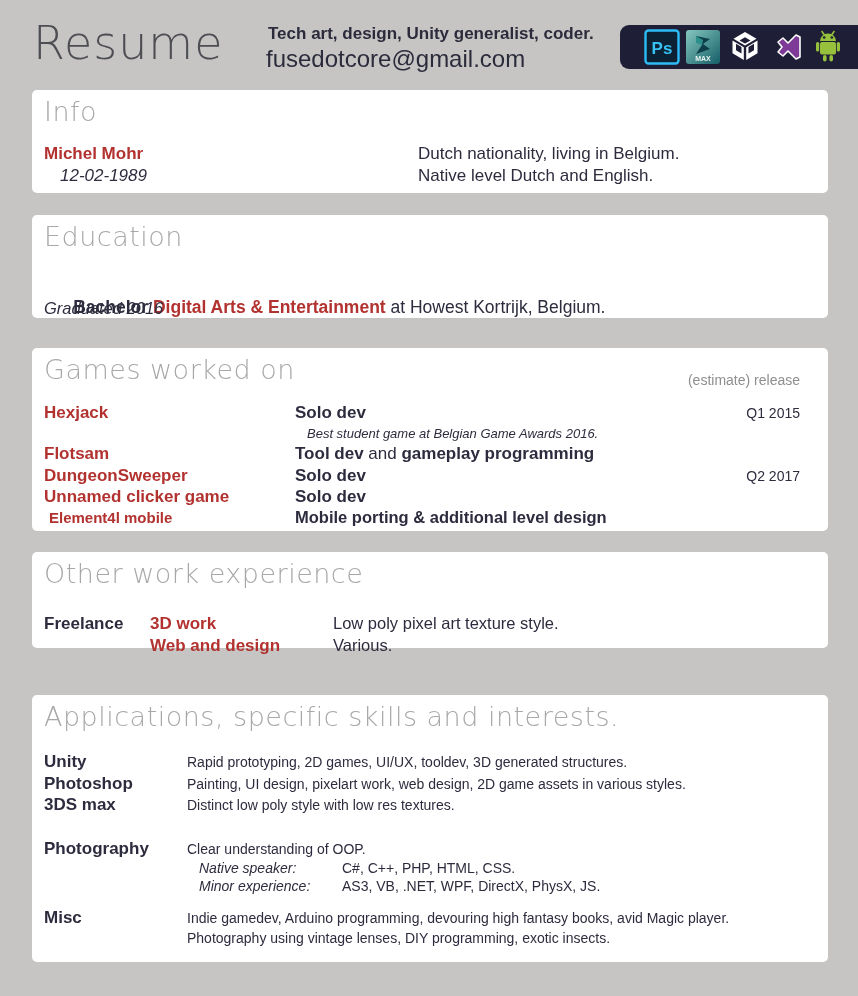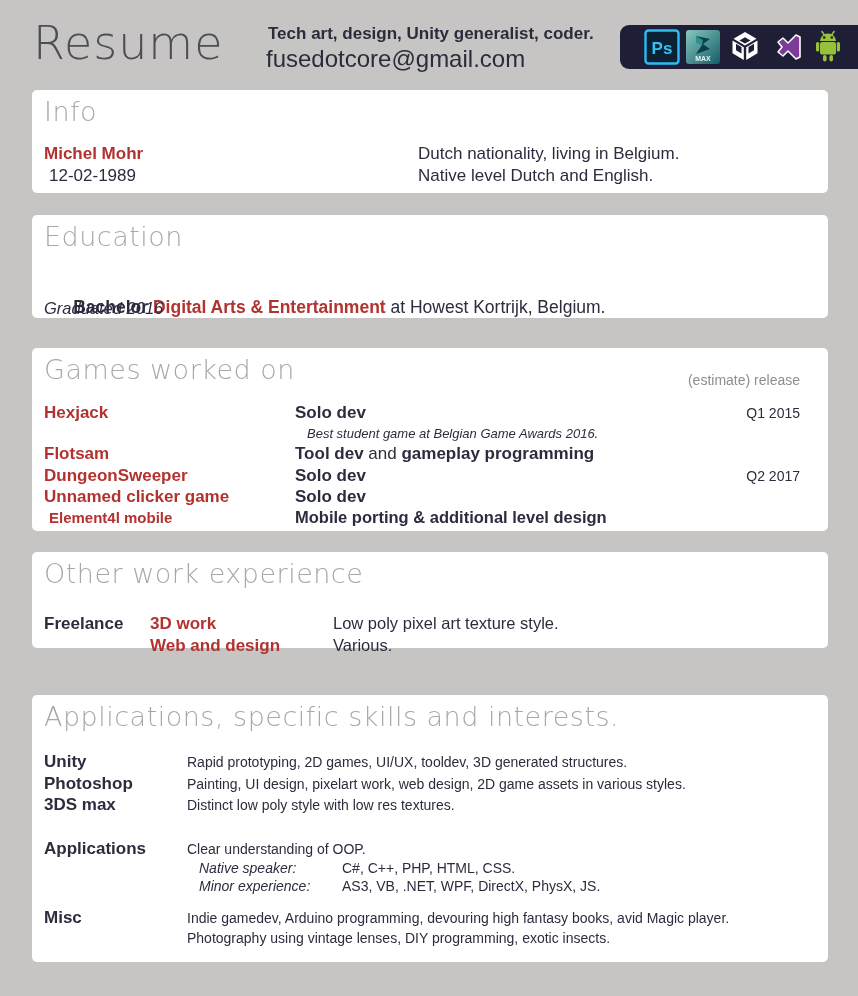--- a/index.html
+++ b/index.html
@@ -52,21 +52,21 @@
   #card-apps{top:695px;height:267px;}
 
   .red{color:#b23230;}
   .bold{font-weight:bold;}
   .it{font-style:italic;}
   .pre{white-space:pre-wrap;}
 
   
   .info-line{position:absolute;font-size:17px;line-height:17px;}
   #info-name{left:12px;top:55px;}
-  #info-birth{left:17px;top:77px;}
+  #info-birth{left:28px;top:77px;font-style:italic;}
   #info-nat{left:386px;top:55px;}
   #info-lang{left:386px;top:77px;}
 
   
   #edu-line1{position:absolute;left:12px;top:61px;font-size:17.5px;}
   #edu-line2{position:absolute;left:12px;top:84px;font-size:16.5px;}
 
   
   .rel-label{position:absolute;right:28px;top:24px;font-size:14px;color:#8e8e8e;}
   .g-row{position:absolute;left:12px;right:28px;display:flex;align-items:baseline;}
@@ -230,21 +230,21 @@
     <div class="a-row" id="a-row-ps">
       <span class="a-label">Photoshop</span>
       <span class="a-desc">Painting, UI design, pixelart work, web design, 2D game assets in various styles.</span>
     </div>
     <div class="a-row" id="a-row-max">
       <span class="a-label">3DS max</span>
       <span class="a-desc">Distinct low poly style with low res textures.</span>
     </div>
 
     <div class="a-row" id="a-row-prog">
-      <span class="a-label">Applications</span>
+      <span class="a-label">Photography</span>
       <span class="a-desc">Clear understanding of OOP.</span>
     </div>
     <div class="a-sub" id="a-sub1">
       <span class="sub-label">Native speaker:</span>
       <span>C#, C++, PHP, HTML, CSS.</span>
     </div>
     <div class="a-sub" id="a-sub2">
       <span class="sub-label">Minor experience:</span>
       <span>AS3, VB, .NET, WPF, DirectX, PhysX, JS.</span>
     </div>

